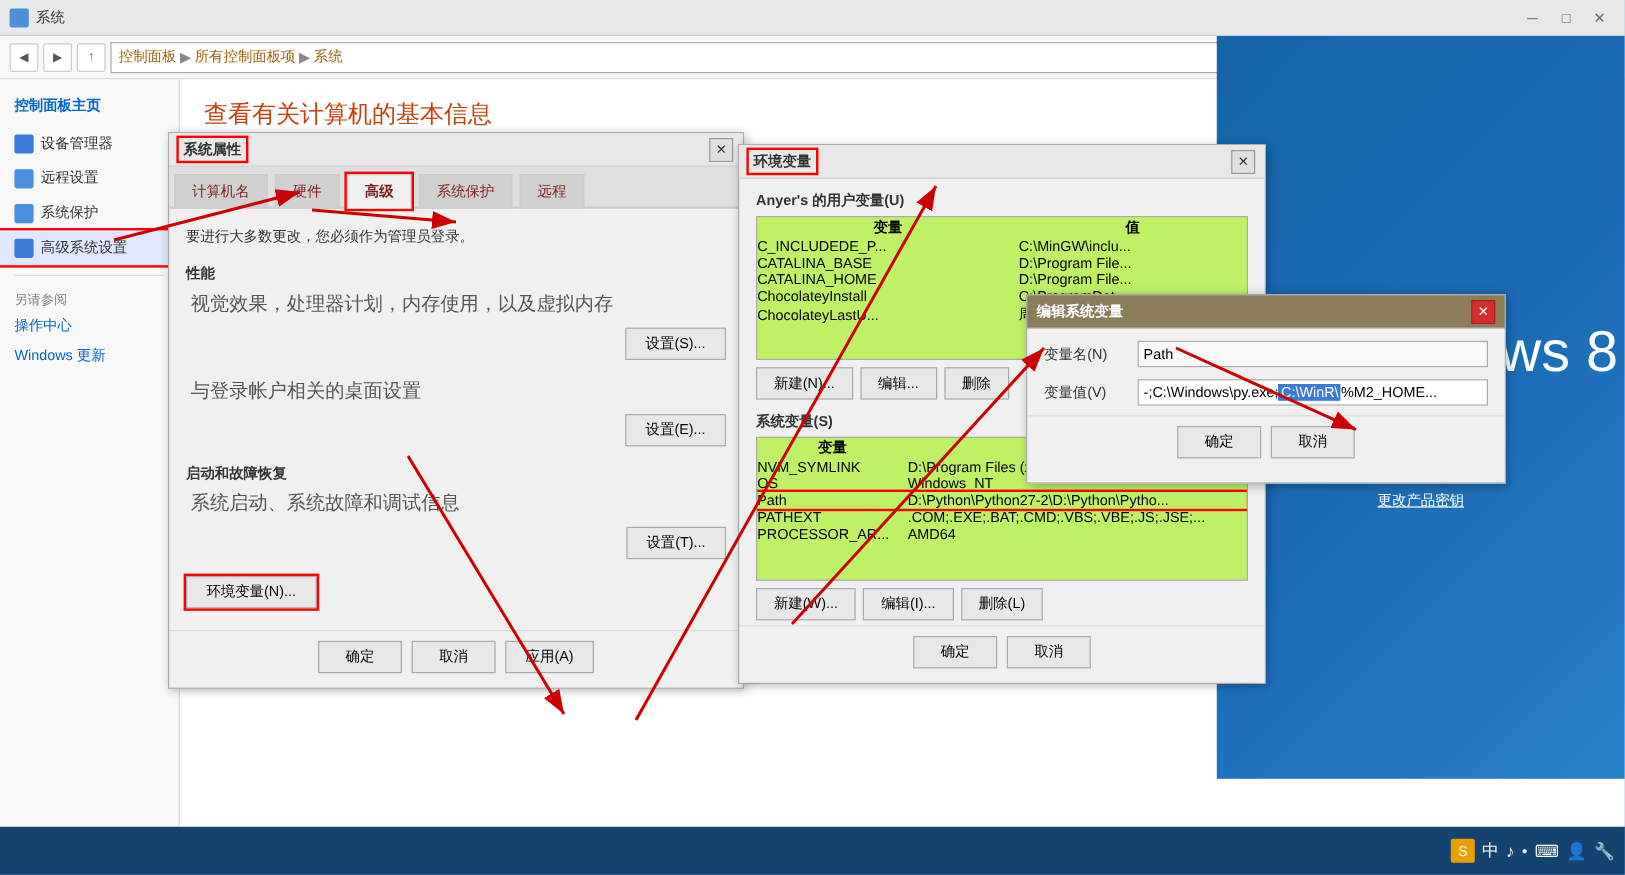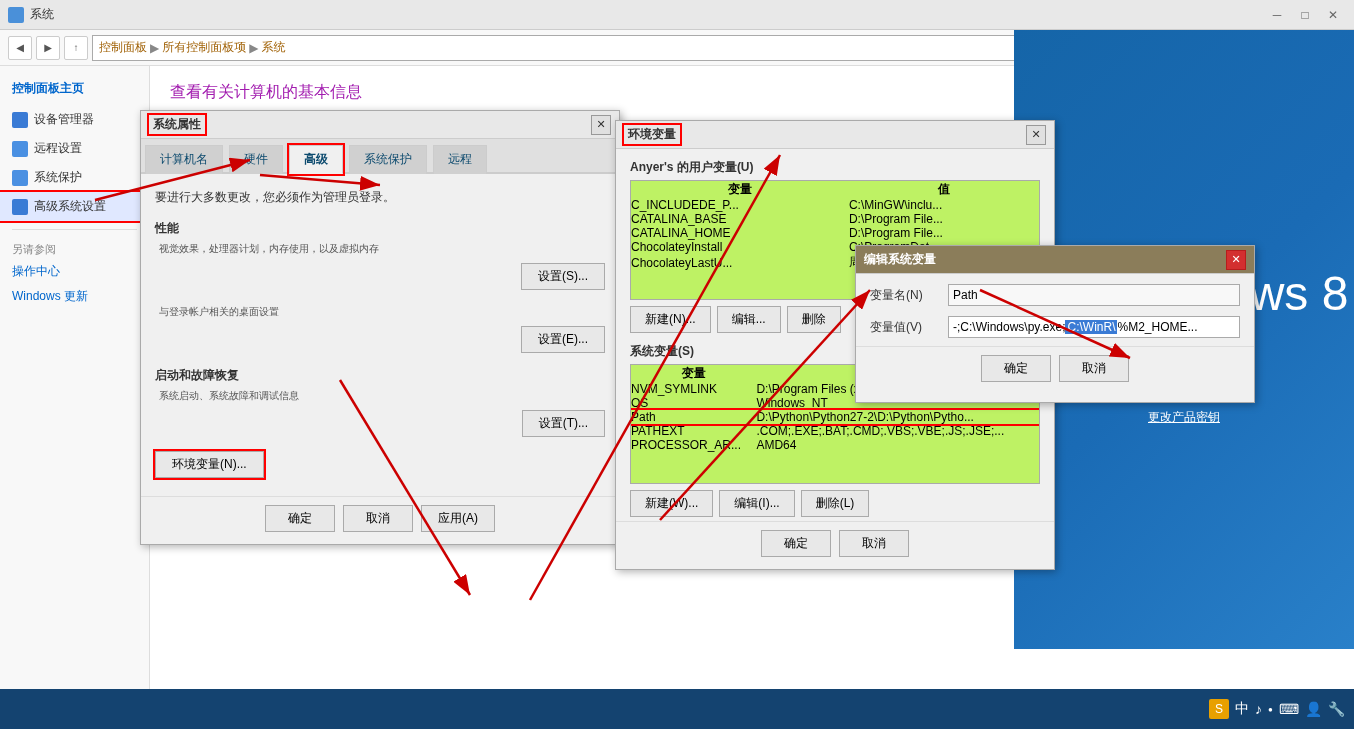--- a/index.html
+++ b/index.html
@@ -69,21 +69,21 @@
     .sidebar-icon.blue { background: #3a7bd5; }
     .sidebar-icon.shield { background: #4a90e2; }
     .sidebar-divider { border: none; border-top: 1px solid #ddd; margin: 8px 12px; }
     .sidebar-section { padding: 4px 12px 2px; font-size: 11px; color: #888; }
     .sidebar-sub { padding: 4px 12px; font-size: 12px; color: #0066cc; cursor: pointer; }
 
     
     .main-content {
       flex: 1; padding: 16px 20px; background: white; overflow-y: auto;
     }
-    .page-title { font-size: 16px; color: #a21caf; margin-bottom: 16px; font-weight: normal; }
+    .page-title { font-size: 20px; color: #c2410c; margin-bottom: 16px; font-weight: normal; }
 
     
     .win8-area {
       position: absolute; right: 0; top: 30px; bottom: 40px; width: 340px;
       background: linear-gradient(135deg, #1565a8 0%, #1a6bb5 50%, #2980c9 100%);
       display: flex; flex-direction: column; align-items: center; justify-content: center;
       gap: 16px;
     }
 
     
@@ -101,31 +101,31 @@
 
     .sys-props {
       top: 110px; left: 140px; width: 480px;
     }
     .dialog-tabs {
       display: flex; background: #e0e0e0; border-bottom: 2px solid #ccc; padding-top: 4px;
     }
     .dialog-tab {
       padding: 5px 14px; font-size: 12px; cursor: pointer; border: 1px solid #ccc;
       border-bottom: none; background: #d0d0d0; margin-right: 2px; margin-left: 4px;
-      color: #0c4a6e; position: relative; top: 2px;
+      color: #7f1d1d; position: relative; top: 2px;
     }
     .dialog-tab.active {
       background: #f0f0f0; border-bottom: 1px solid #f0f0f0; font-weight: bold;
       z-index: 1;
     }
     .dialog-body { padding: 14px; }
 
     .section-box { margin-bottom: 14px; }
     .section-title { font-size: 12px; color: #333; font-weight: bold; margin-bottom: 4px; }
-    .section-text { font-size: 10px; color: #555; padding-left: 4px; line-height: 1.6; }
+    .section-text { font-size: 16px; color: #555; padding-left: 4px; line-height: 1.6; }
     .btn-row { display: flex; justify-content: flex-end; margin-top: 6px; }
     .btn { padding: 4px 16px; font-size: 12px; border: 1px solid #aaa; background: #e8e8e8; cursor: pointer; min-width: 70px; }
     .admin-note { font-size: 12px; color: #333; margin-bottom: 14px; line-height: 1.5; }
 
     .dialog-footer {
       display: flex; justify-content: center; gap: 8px;
       padding: 8px 14px 12px; border-top: 1px solid #ddd; margin-top: 4px;
     }
 
     

